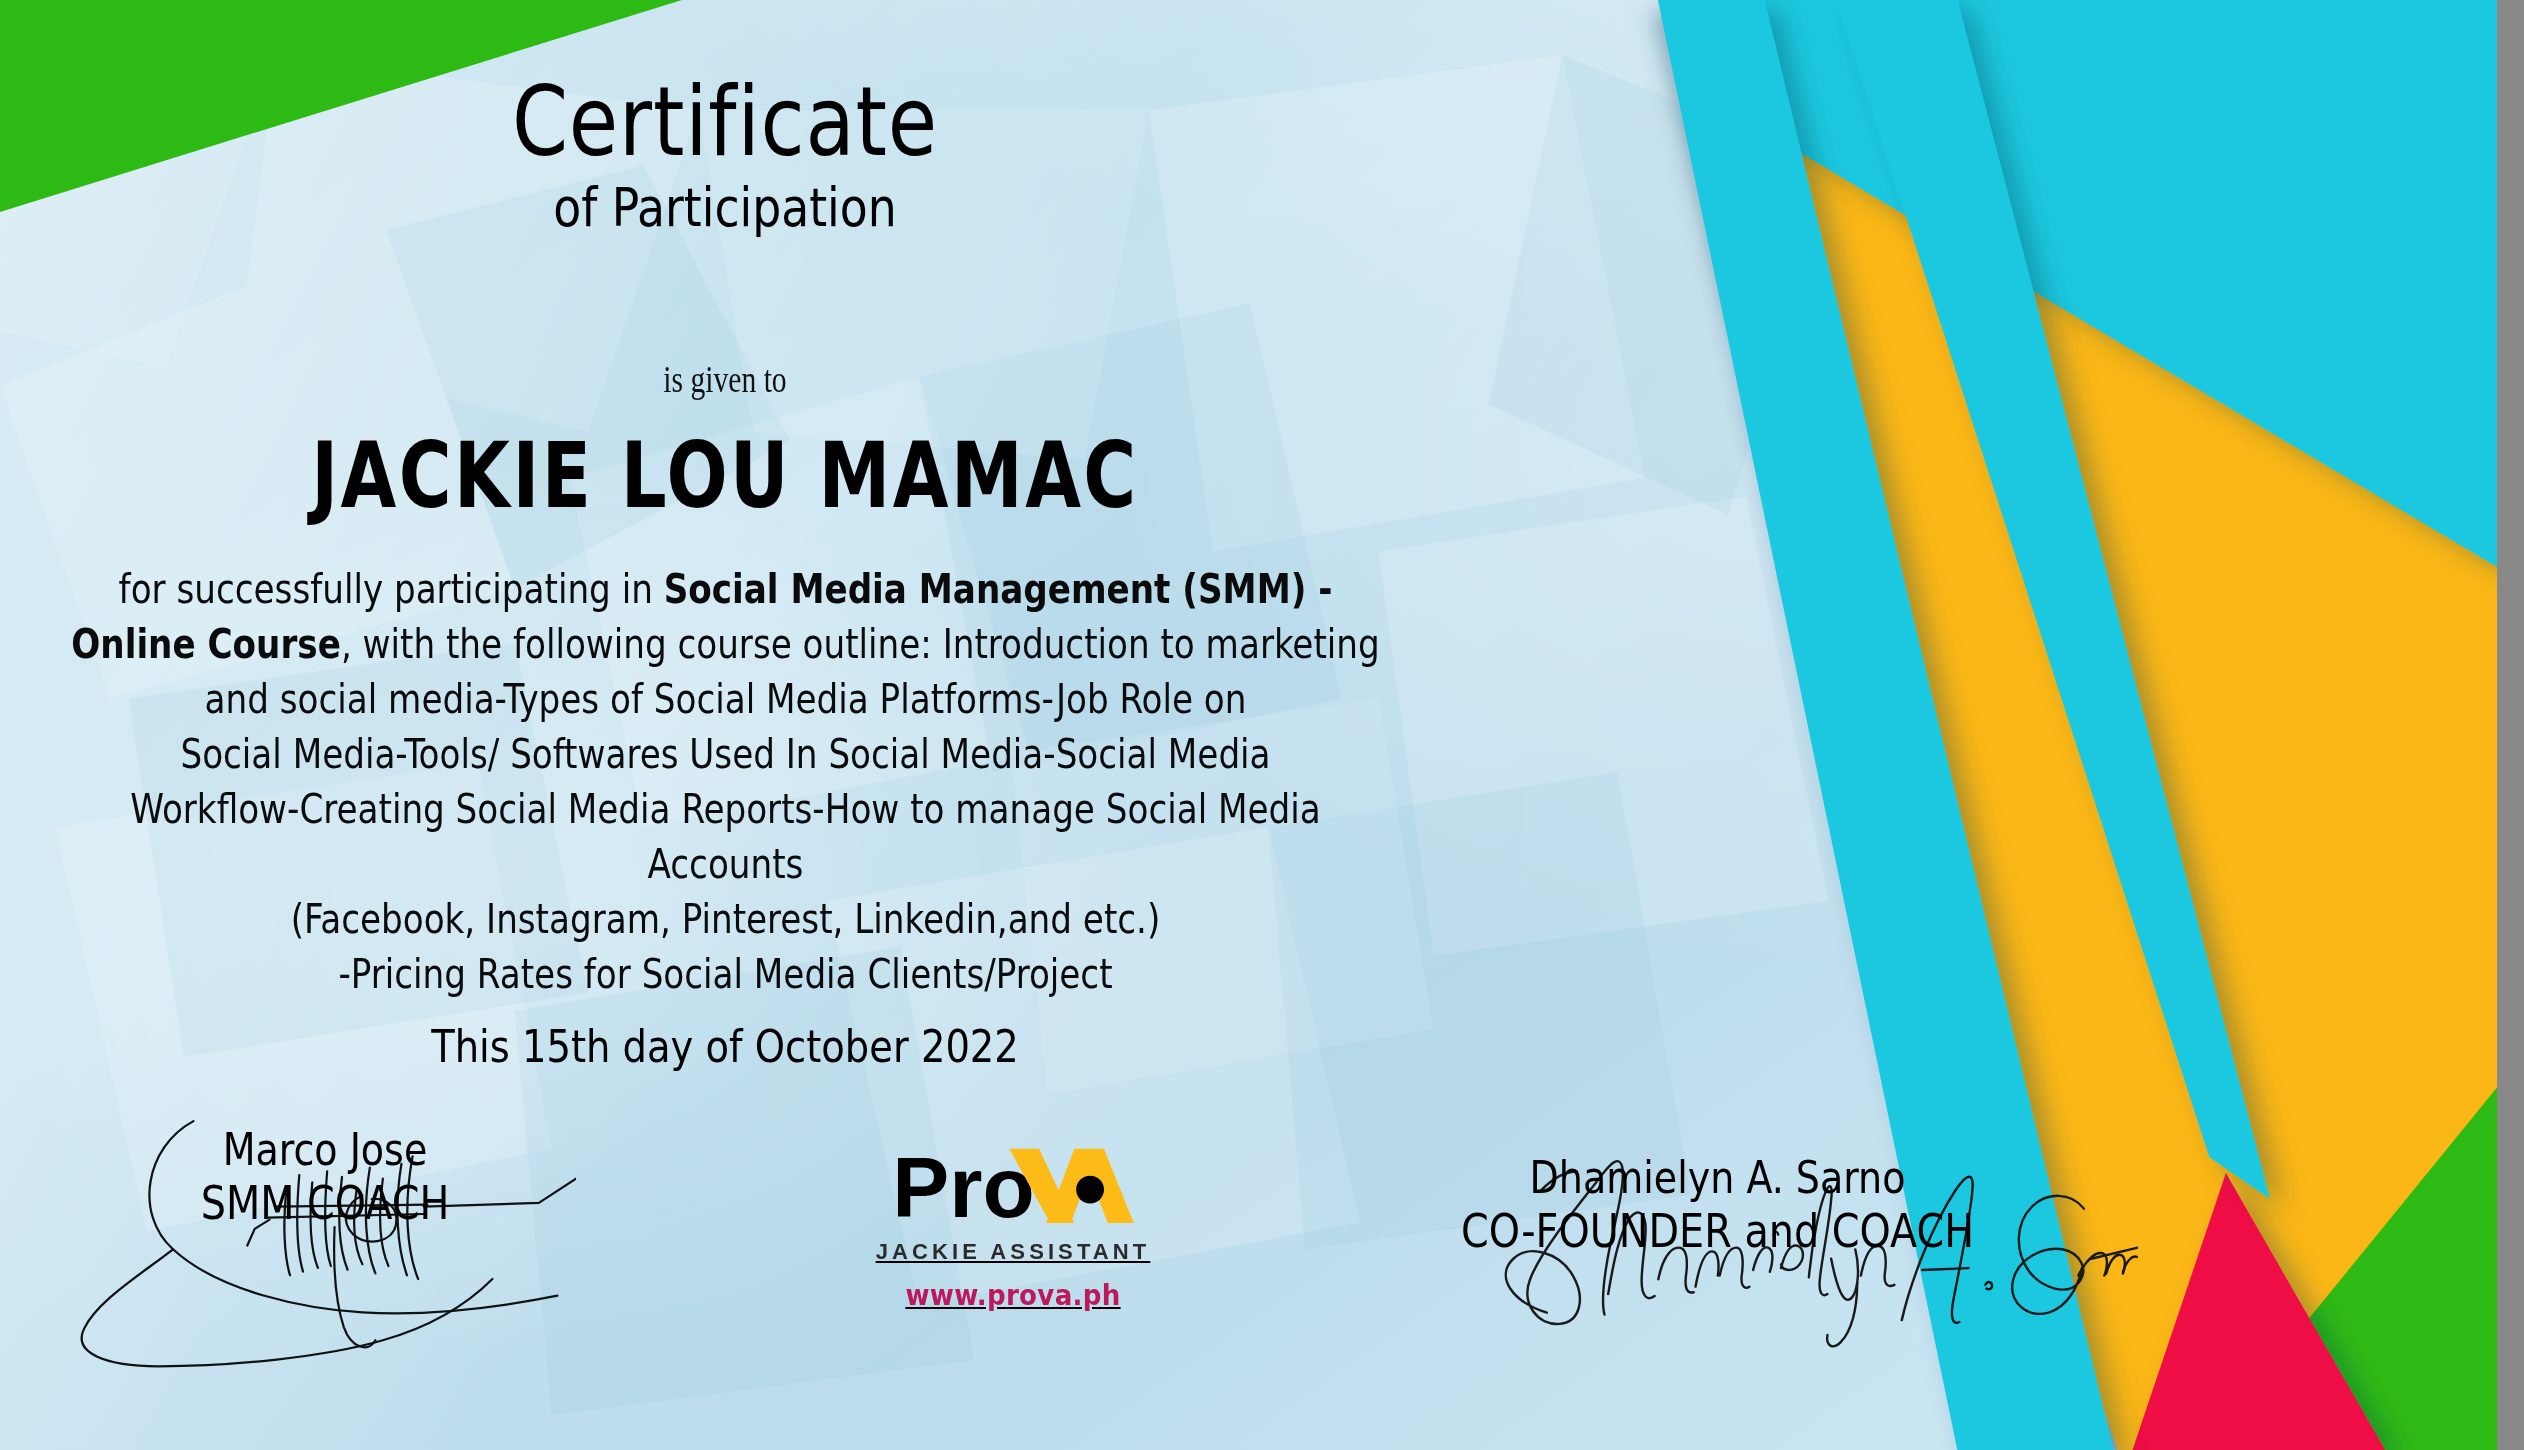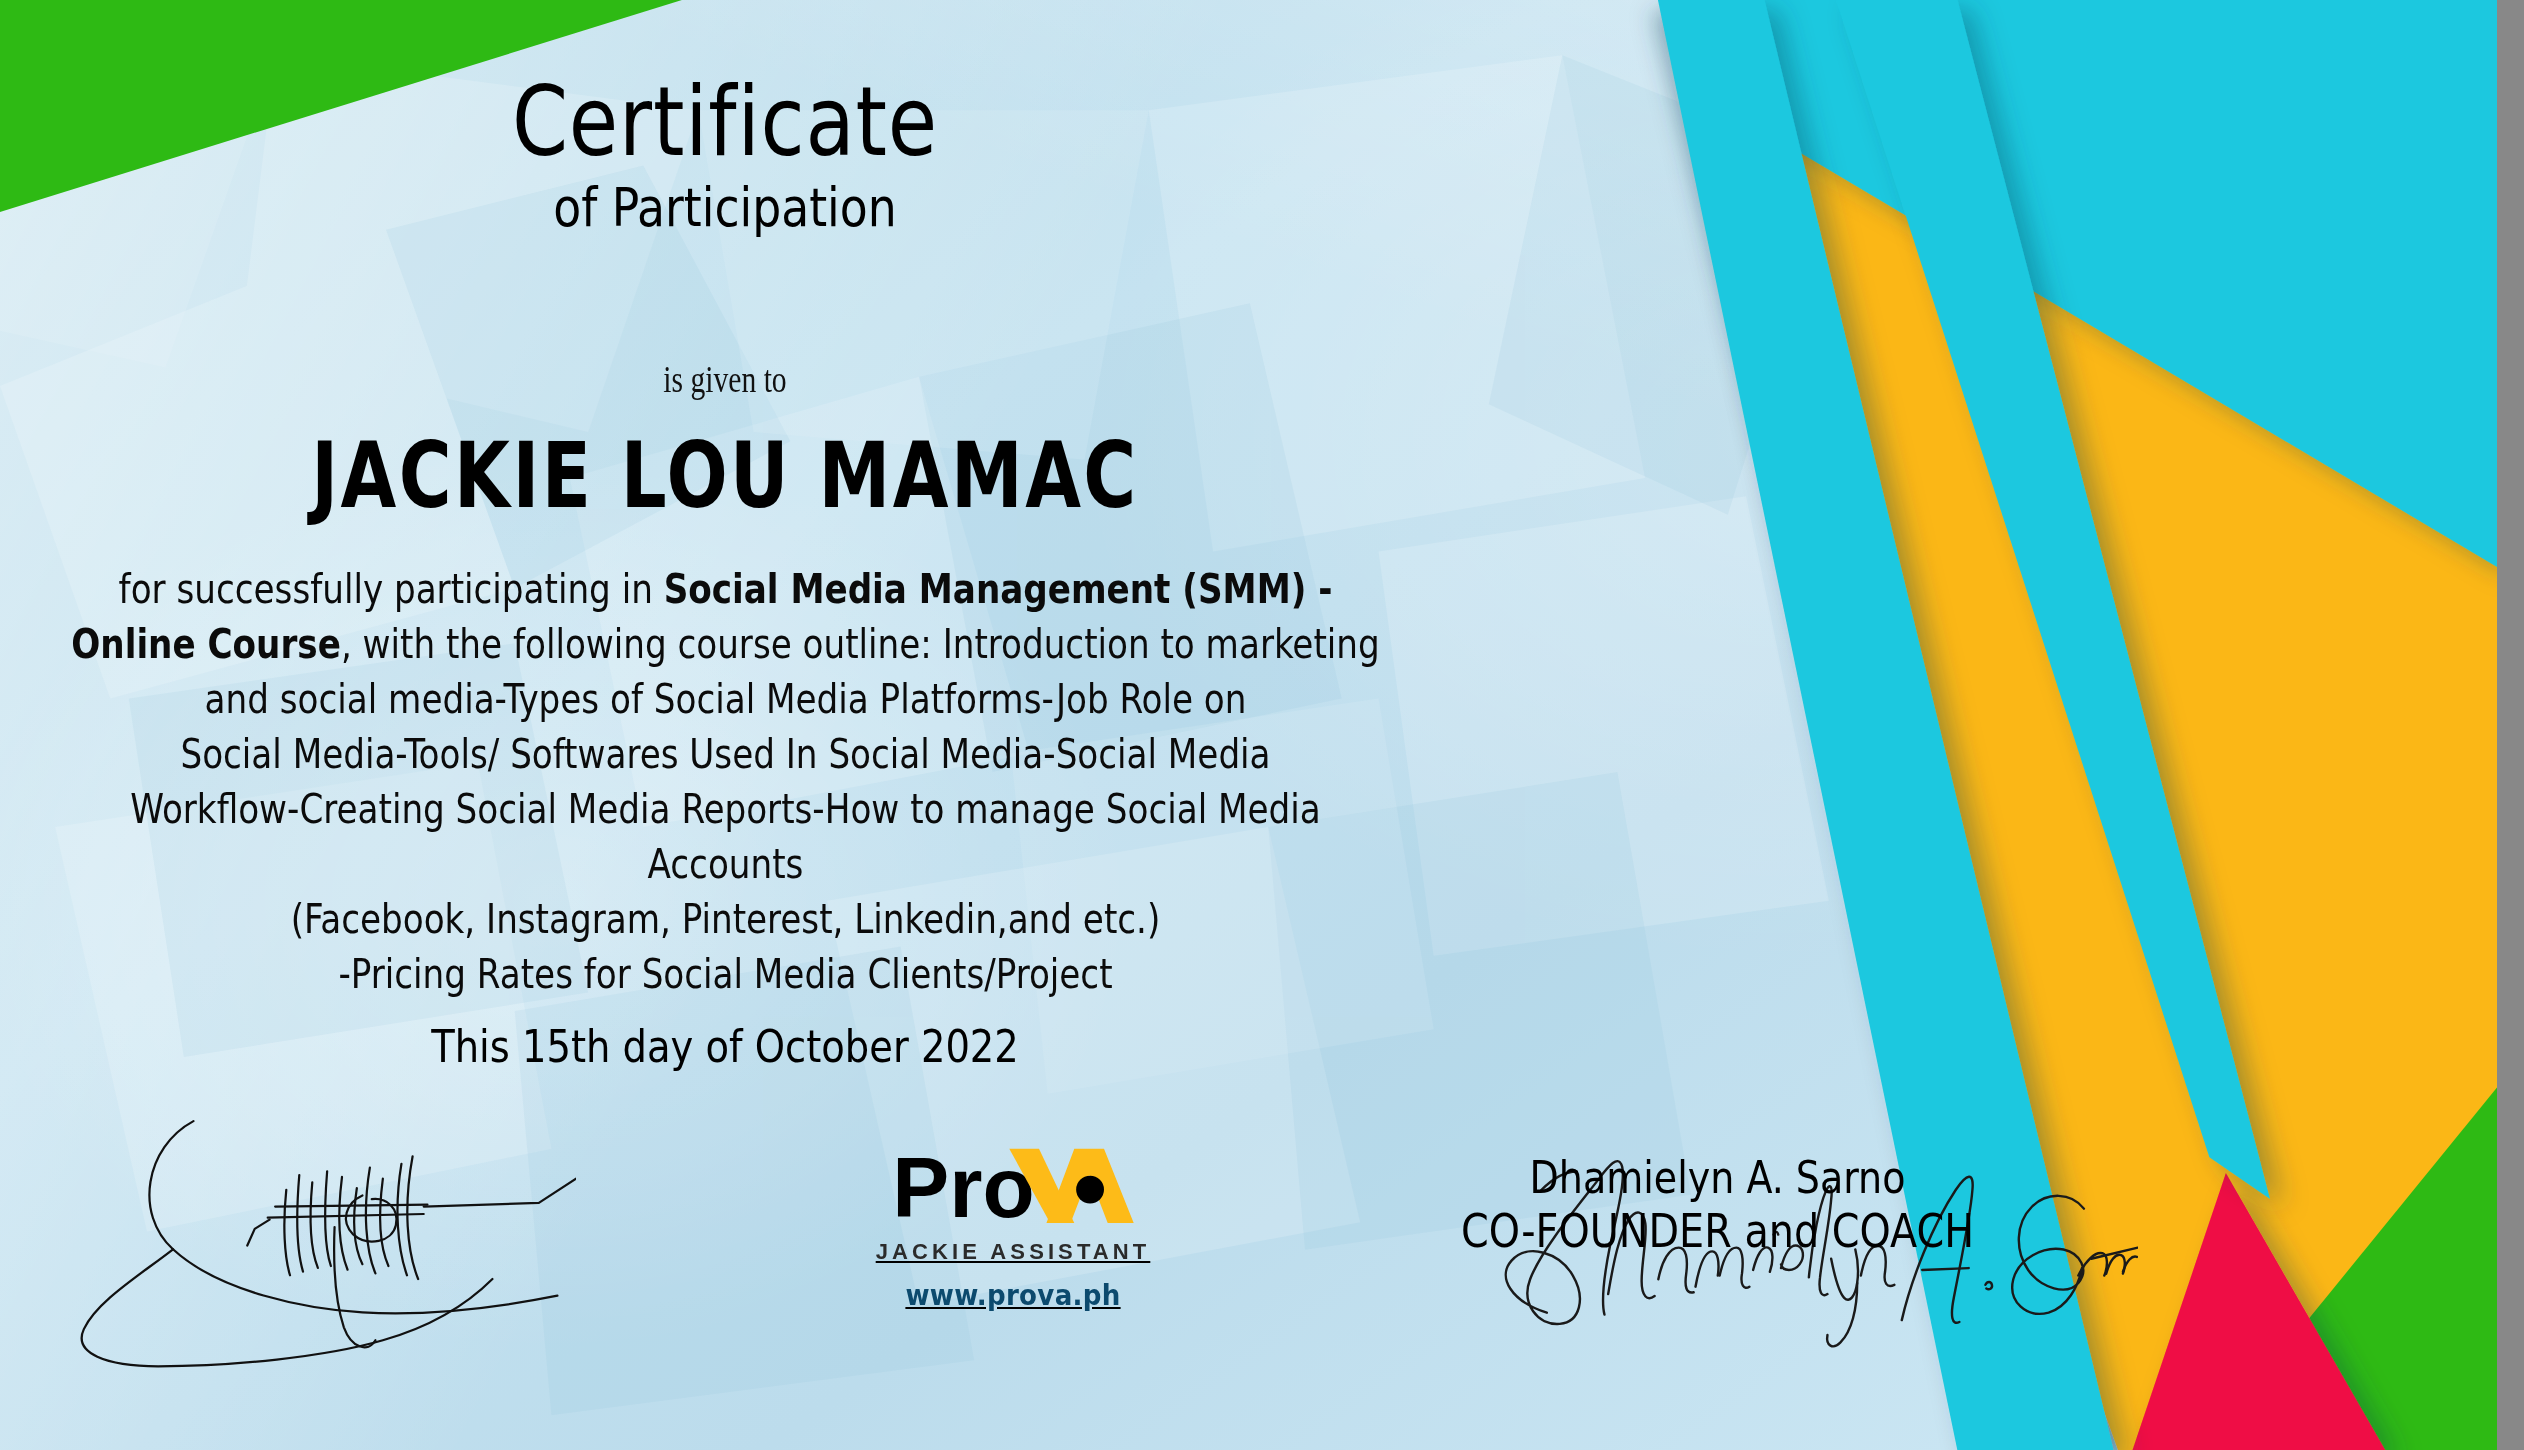--- a/index.html
+++ b/index.html
@@ -142,21 +142,21 @@
     font-size: 22px;
     font-weight: bold;
     letter-spacing: 4.1px;
     color: #2b2b2b;
     margin-top: 2.8px;
   }
   .logo-url {
     font-family: "DejaVu Sans Condensed", "Liberation Sans", sans-serif;
     font-size: 29px;
     font-weight: bold;
-    color: #0c4a6e;
+    color: #be185d;
     margin-top: 13px;
     letter-spacing: 0.3px;
   }
 
   
   .sig-block { position: absolute; text-align: center; }
   .sig-left  { left: 37px;   top: 1124px; width: 576px; }
   .sig-right { left: 1346px; top: 1152px; width: 743px; }
 
   .sig-scrawl {
@@ -300,20 +300,24 @@
         <path d="M330,92 C312,100 306,120 320,134 C336,148 362,142 366,124
                  C370,106 356,94 340,96"></path>
         <path d="M372,58 C364,106 368,150 378,178"></path>
         <path d="M384,50 C374,104 378,152 390,182"></path>
         <path d="M300,126 C298,176 302,210 310,234 C318,256 336,262 344,248"></path>
         <path d="M396,104 L520,100 L560,74"></path>
         <path d="M230,118 L214,128 L206,146"></path>
       </g>
     </svg>
 
+    <div class="sig-block sig-left">
+      <div class="sig-name">Marco Jose</div>
+      <div class="sig-role">SMM COACH</div>
+    </div>
 
     <svg class="sig-scrawl sig-scrawl-right" width="688" height="223" viewBox="0 0 740 240">
       <g fill="none" stroke="#1a1a1a" stroke-width="2.6" stroke-linecap="round" stroke-linejoin="round">
 
         <path d="M104,188 C66,176 50,150 66,132 C84,112 118,124 132,148
                  C146,172 140,198 118,200 C94,202 76,178 86,152
                  C98,120 140,70 160,44 C172,28 180,20 184,28
                  C190,40 180,80 172,116 C166,146 162,174 166,190"></path>
         <path d="M98,56 C110,44 124,36 136,36"></path>
 

